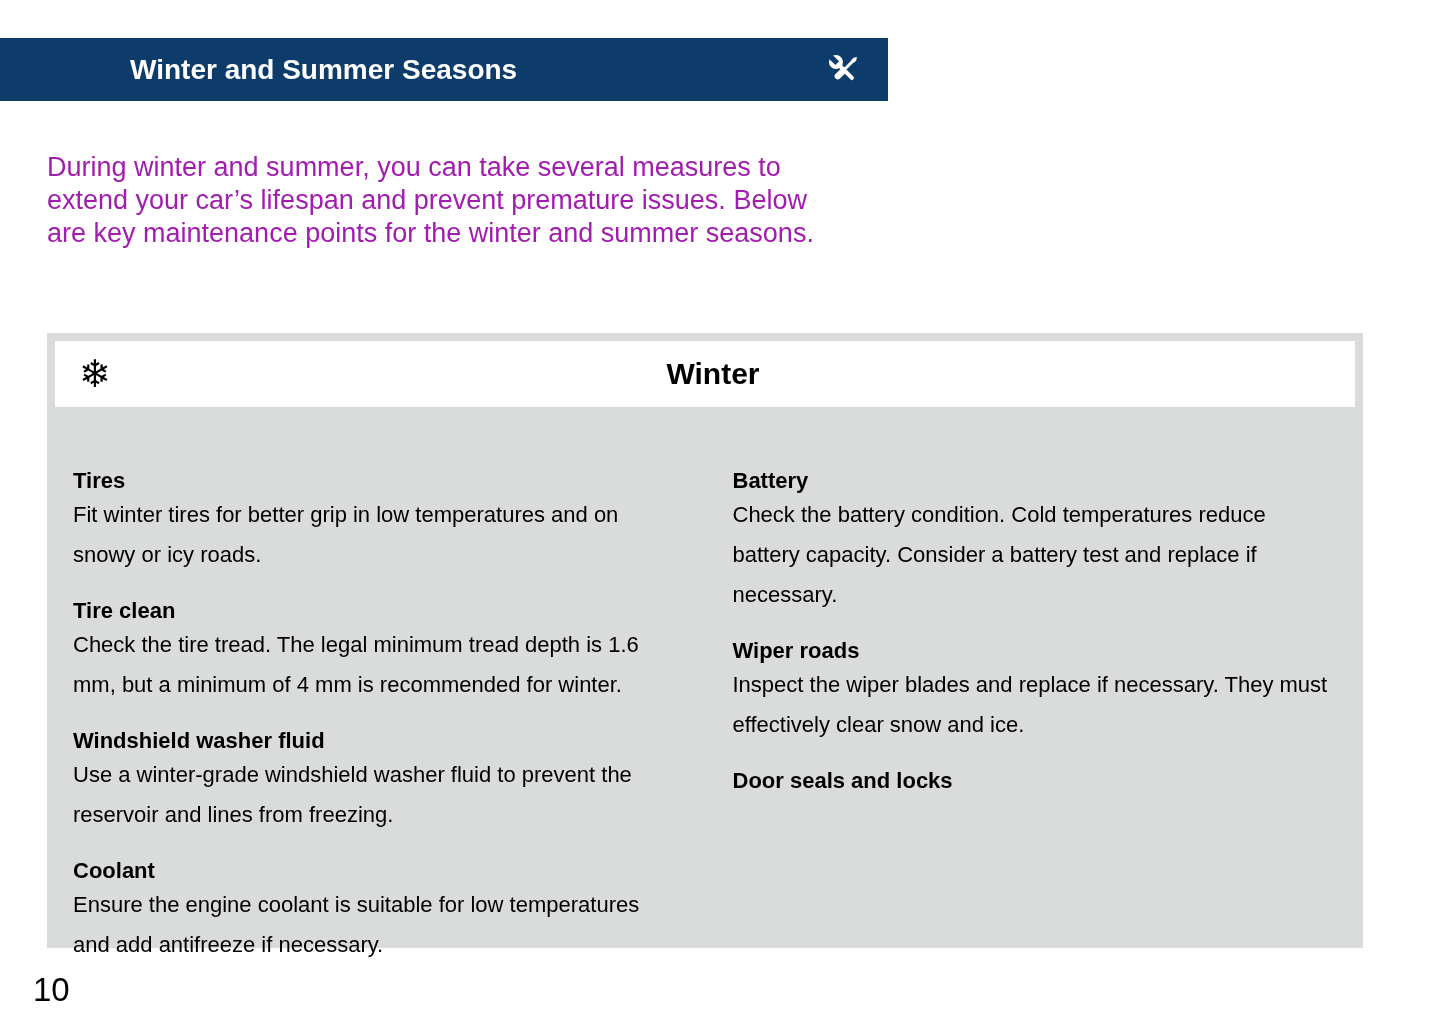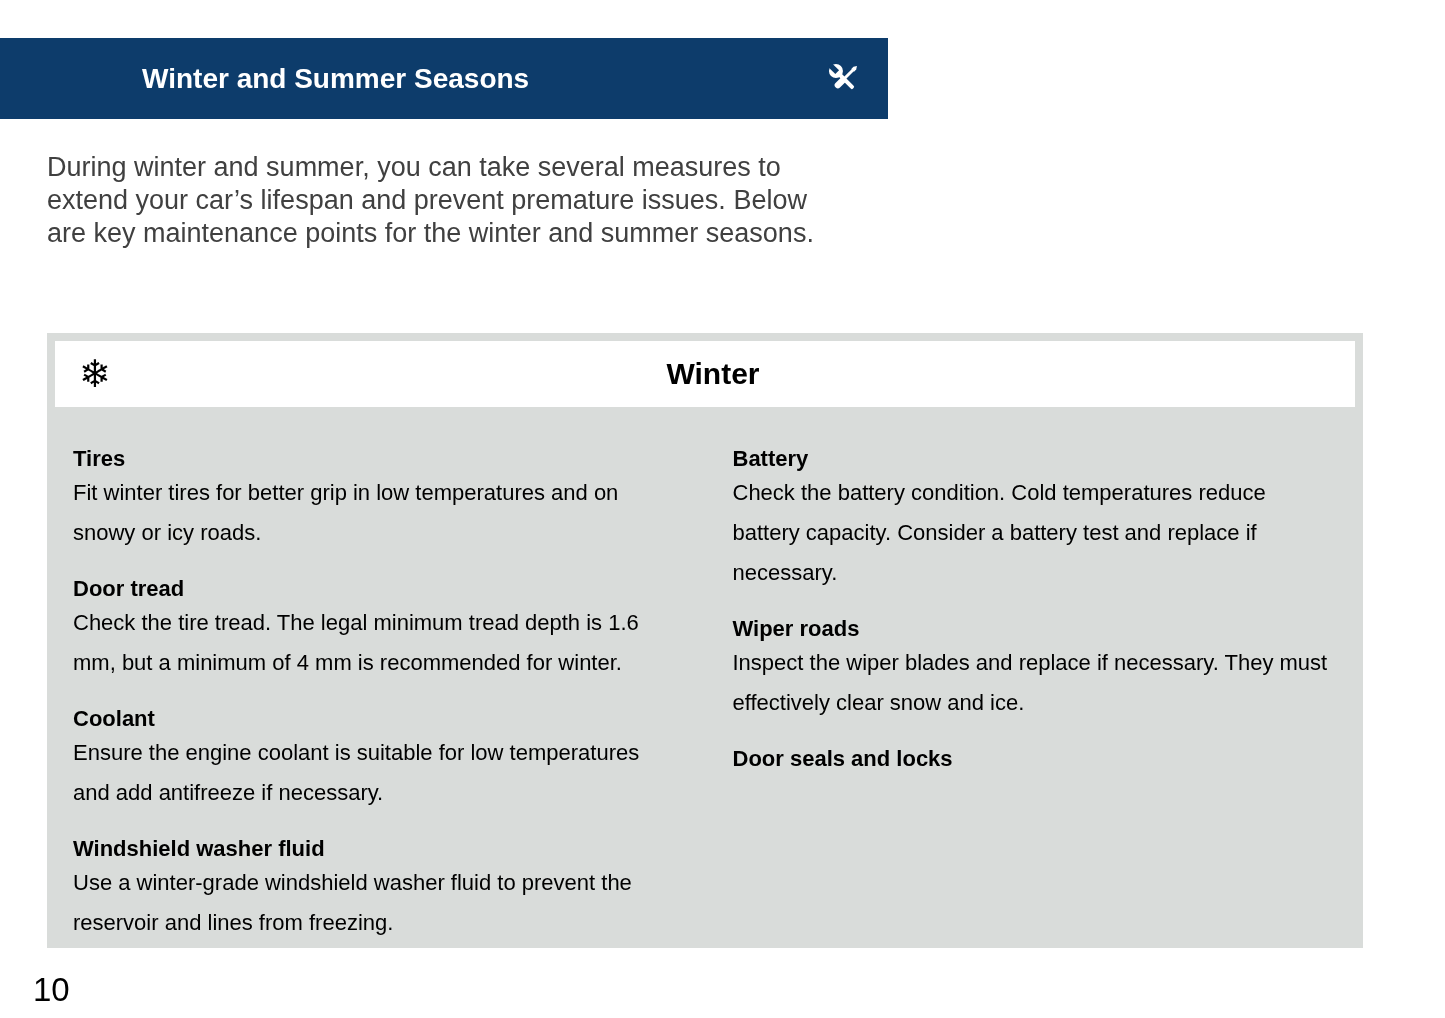--- a/index.html
+++ b/index.html
@@ -13,25 +13,24 @@
     position: relative;
     overflow: hidden;
   }
 
   
   .header-bar {
     position: absolute;
     left: 0;
     top: 38px;
     width: 888px;
-    height: 81px;
+    height: 63px;
     background: var(--header-bar, #0d3c6b);
     display: flex;
     align-items: center;
-    padding-left: 12px;
   }
   .header-title {
     color: #ffffff;
     font-weight: bold;
     font-size: 28px;
     padding-left: 130px;
     flex: 1;
     white-space: nowrap;
   }
   .header-icon {
@@ -47,21 +46,21 @@
   .notch { fill: var(--header-bar, #0d3c6b); }
 
   
   .intro {
     position: absolute;
     left: 47px;
     top: 151px;
     width: 792px;
     font-size: 27px;
     line-height: 33px;
-    color: #404040;
+    color: #a21caf;
   }
 
   
   .panel {
     position: absolute;
     left: 47px;
     top: 333px;
     width: 1316px;
     height: 615px;
     background: var(--panel-bg, #d9dcda);
@@ -85,21 +84,21 @@
   }
   .panel-title {
     flex: 1;
     text-align: center;
     font-weight: bold;
     font-size: 30px;
     padding-left: 16px;
   }
   .panel-body {
     display: flex;
-    padding: 38px 18px 0 18px;
+    padding: 60px 18px 0 18px;
     gap: 55px;
   }
   .col { flex: 1; min-width: 0; }
   .item { margin-bottom: 22px; }
   .item-title {
     font-weight: bold;
     font-size: 22px;
     line-height: 28px;
   }
   .item-body {
@@ -147,30 +146,30 @@
   </div>
 
   <div class="panel-body">
 
     <div class="col">
       <div class="item">
         <div class="item-title">Tires</div>
         <div class="item-body">Fit winter tires for better grip in low temperatures and on snowy or icy roads.</div>
       </div>
       <div class="item">
-        <div class="item-title">Door tread</div>
+        <div class="item-title">Tire clean</div>
         <div class="item-body">Check the tire tread. The legal minimum tread depth is 1.6 mm, but a minimum of 4 mm is recommended for winter.</div>
+      </div>
+      <div class="item">
+        <div class="item-title">Windshield washer fluid</div>
+        <div class="item-body">Use a winter-grade windshield washer fluid to prevent the reservoir and lines from freezing.</div>
       </div>
       <div class="item">
         <div class="item-title">Coolant</div>
         <div class="item-body">Ensure the engine coolant is suitable for low temperatures and add antifreeze if necessary.</div>
-      </div>
-      <div class="item">
-        <div class="item-title">Windshield washer fluid</div>
-        <div class="item-body">Use a winter-grade windshield washer fluid to prevent the reservoir and lines from freezing.</div>
       </div>
     </div>
 
     <div class="col">
       <div class="item">
         <div class="item-title">Battery</div>
         <div class="item-body">Check the battery condition. Cold temperatures reduce battery capacity. Consider a battery test and replace if necessary.</div>
       </div>
       <div class="item">
         <div class="item-title">Wiper roads</div>

